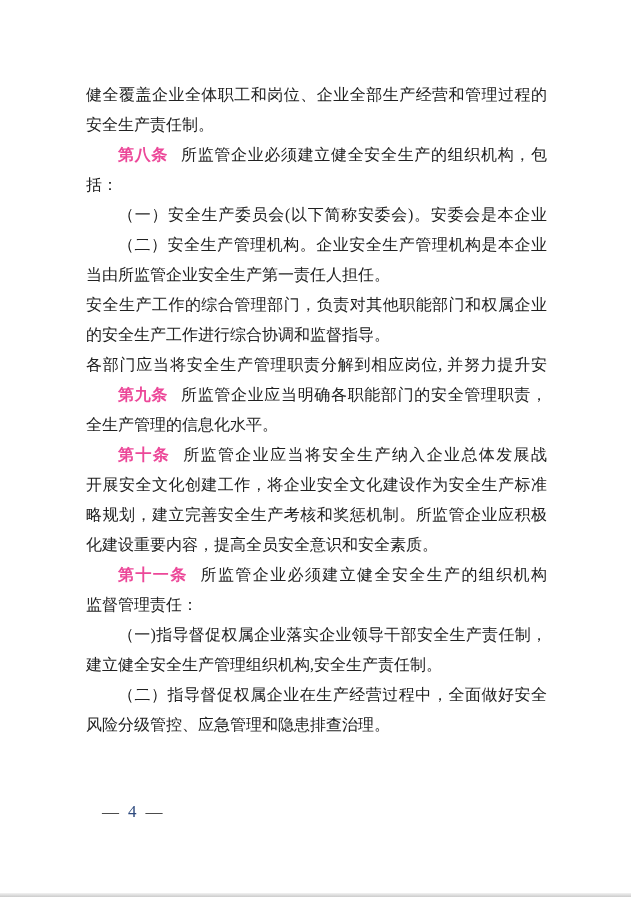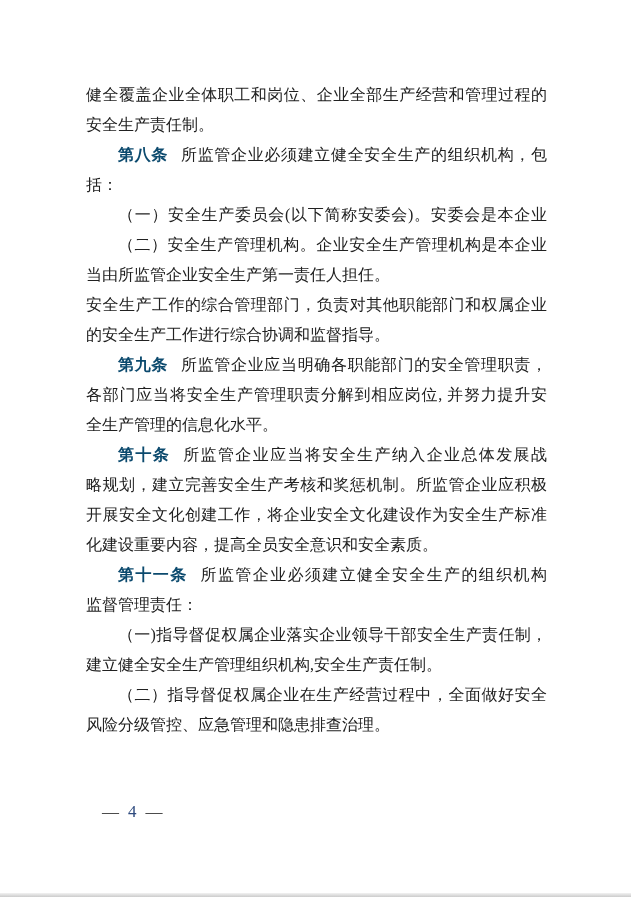--- a/index.html
+++ b/index.html
@@ -32,21 +32,21 @@
   .line.full {
     text-align: justify;
     text-align-last: justify;
   }
   .line.indent {
     padding-left: 32px;
   }
   .lead {
     font-weight: 700;
     font-family: Liberation Mono, monospace;
-    color: #0c4a6e;
+    color: #ec4899;
     margin-right: 13px;
   }
   #page-footer {
     position: absolute;
     left: 102px;
     top: 801px;
     display: flex;
     align-items: center;
     gap: 9px;
     font-size: 17px;
@@ -77,26 +77,26 @@
   <div id="text-block">
       <div class="line full">健全覆盖企业全体职工和岗位、企业全部生产经营和管理过程的</div>
       <div class="line">安全生产责任制。</div>
       <div class="line indent full"><span class="lead">第八条</span><span>所监管企业必须建立健全安全生产的组织机构，包</span></div>
       <div class="line">括：</div>
       <div class="line indent full">（一）安全生产委员会(以下简称安委会)。安委会是本企业</div>
       <div class="line indent full">（二）安全生产管理机构。企业安全生产管理机构是本企业</div>
       <div class="line">当由所监管企业安全生产第一责任人担任。</div>
       <div class="line full">安全生产工作的综合管理部门，负责对其他职能部门和权属企业</div>
       <div class="line">的安全生产工作进行综合协调和监督指导。</div>
+      <div class="line full">各部门应当将安全生产管理职责分解到相应岗位, 并努力提升安</div>
       <div class="line indent full"><span class="lead">第九条</span><span>所监管企业应当明确各职能部门的安全管理职责，</span></div>
-      <div class="line full">各部门应当将安全生产管理职责分解到相应岗位, 并努力提升安</div>
       <div class="line">全生产管理的信息化水平。</div>
       <div class="line indent full"><span class="lead">第十条</span><span>所监管企业应当将安全生产纳入企业总体发展战</span></div>
+      <div class="line full">开展安全文化创建工作，将企业安全文化建设作为安全生产标准</div>
       <div class="line full">略规划，建立完善安全生产考核和奖惩机制。所监管企业应积极</div>
-      <div class="line full">开展安全文化创建工作，将企业安全文化建设作为安全生产标准</div>
       <div class="line">化建设重要内容，提高全员安全意识和安全素质。</div>
       <div class="line indent full"><span class="lead">第十一条</span><span>所监管企业必须建立健全安全生产的组织机构</span></div>
       <div class="line">监督管理责任：</div>
       <div class="line indent full">（一)指导督促权属企业落实企业领导干部安全生产责任制，</div>
       <div class="line">建立健全安全生产管理组织机构,安全生产责任制。</div>
       <div class="line indent full">（二）指导督促权属企业在生产经营过程中，全面做好安全</div>
       <div class="line">风险分级管控、应急管理和隐患排查治理。</div>
     </div>
 
   <div id="page-footer">

